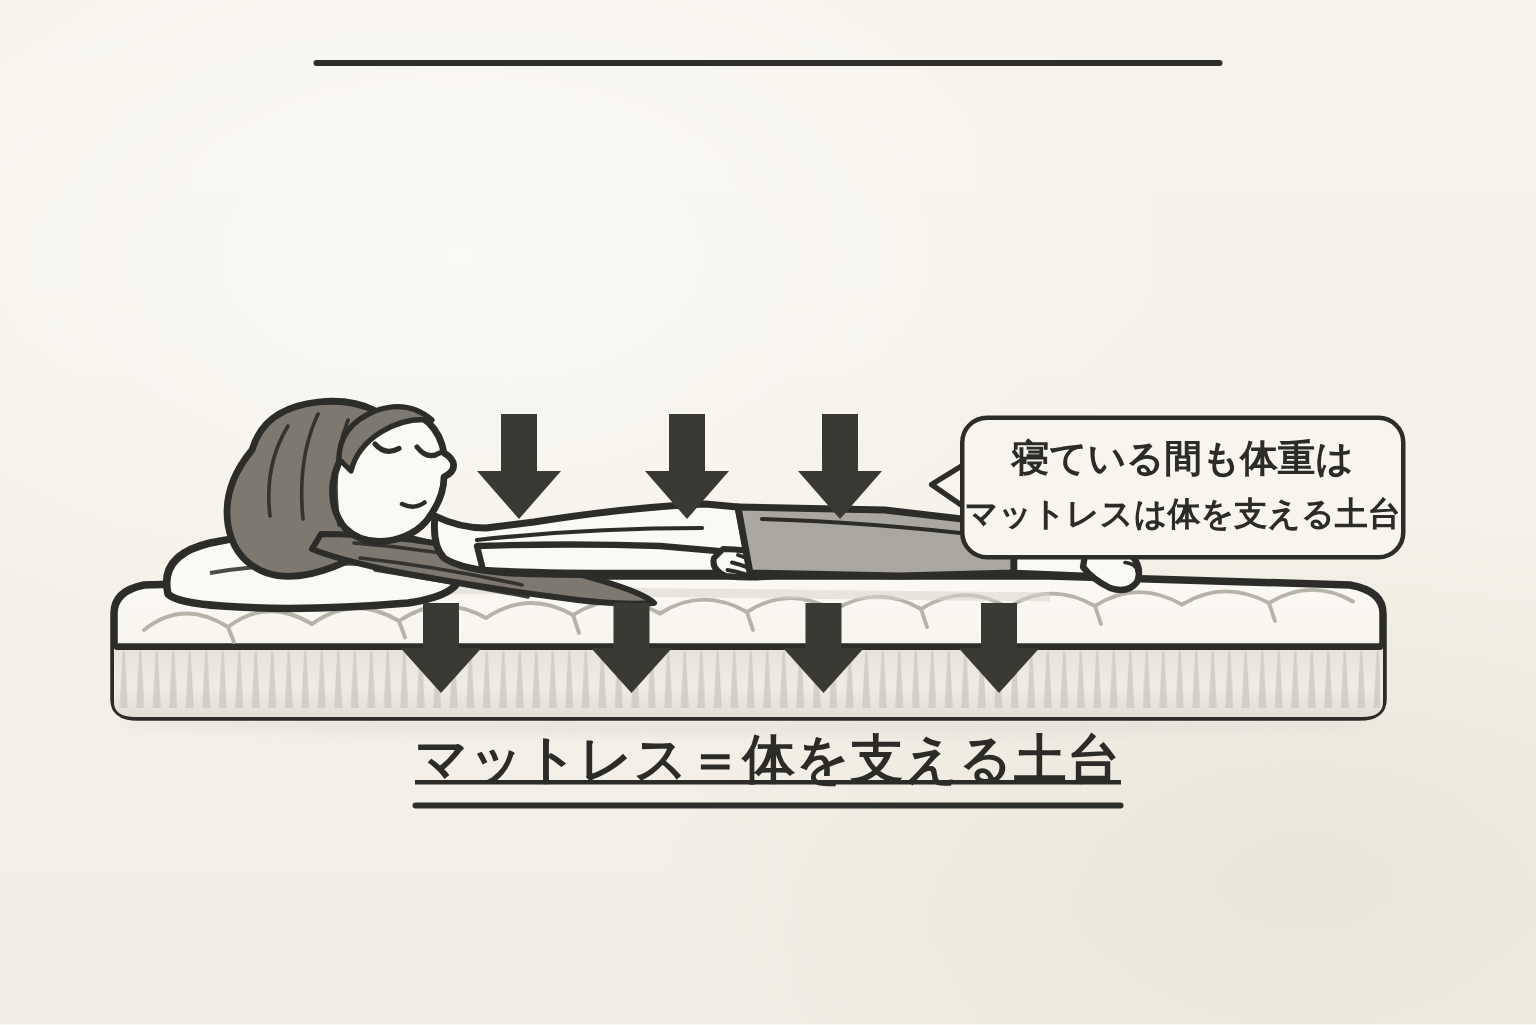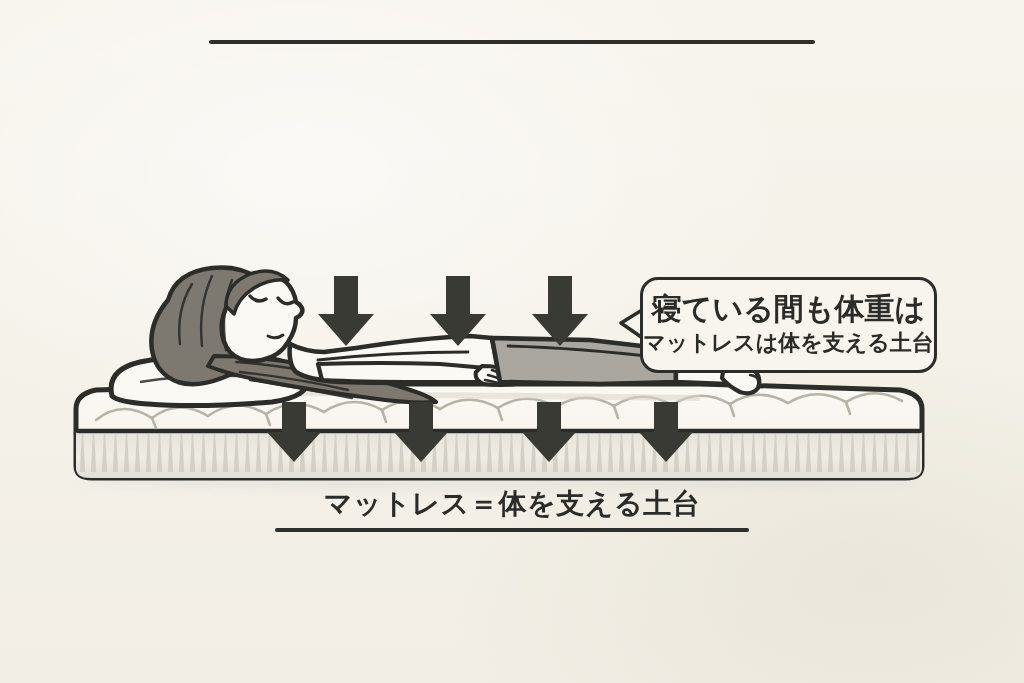--- a/index.html
+++ b/index.html
@@ -43,22 +43,23 @@
     font-weight: 700;
     letter-spacing: 0.02em;
     line-height: 1;
     white-space: nowrap;
   }
   #title-text {
     font-size: 44px;
     padding: 0 6px 8px 6px;
   }
   #caption-text {
-    font-size: 28px;
+    font-size: 35px;
     padding: 0 6px 6px 6px;
+    text-decoration: underline;
   }
   .heading-rule {
     height: 4px;
     background: #2e2e2a;
     border-radius: 3px;
     margin: 4px auto 0 auto;
   }
   #title-rule { width: 606px; }
   #caption-rule { width: 474px; }
 
@@ -85,21 +86,21 @@
   }
   .bubble-line {
     position: absolute;
     left: 0;
     width: 100%;
     text-align: center;
     color: #2b2b28;
     font-weight: 700;
     white-space: nowrap;
   }
-  #bubble-line-1 { top: 9px; font-size: 30px; }
+  #bubble-line-1 { top: 9px; font-size: 25px; }
   #bubble-line-2 { top: 48px; font-size: 22px; }
   #bubble-tail {
     position: absolute;
     left: 617px;
     top: 303px;
     width: 32px;
     height: 42px;
     pointer-events: none;
   }
 </style>

